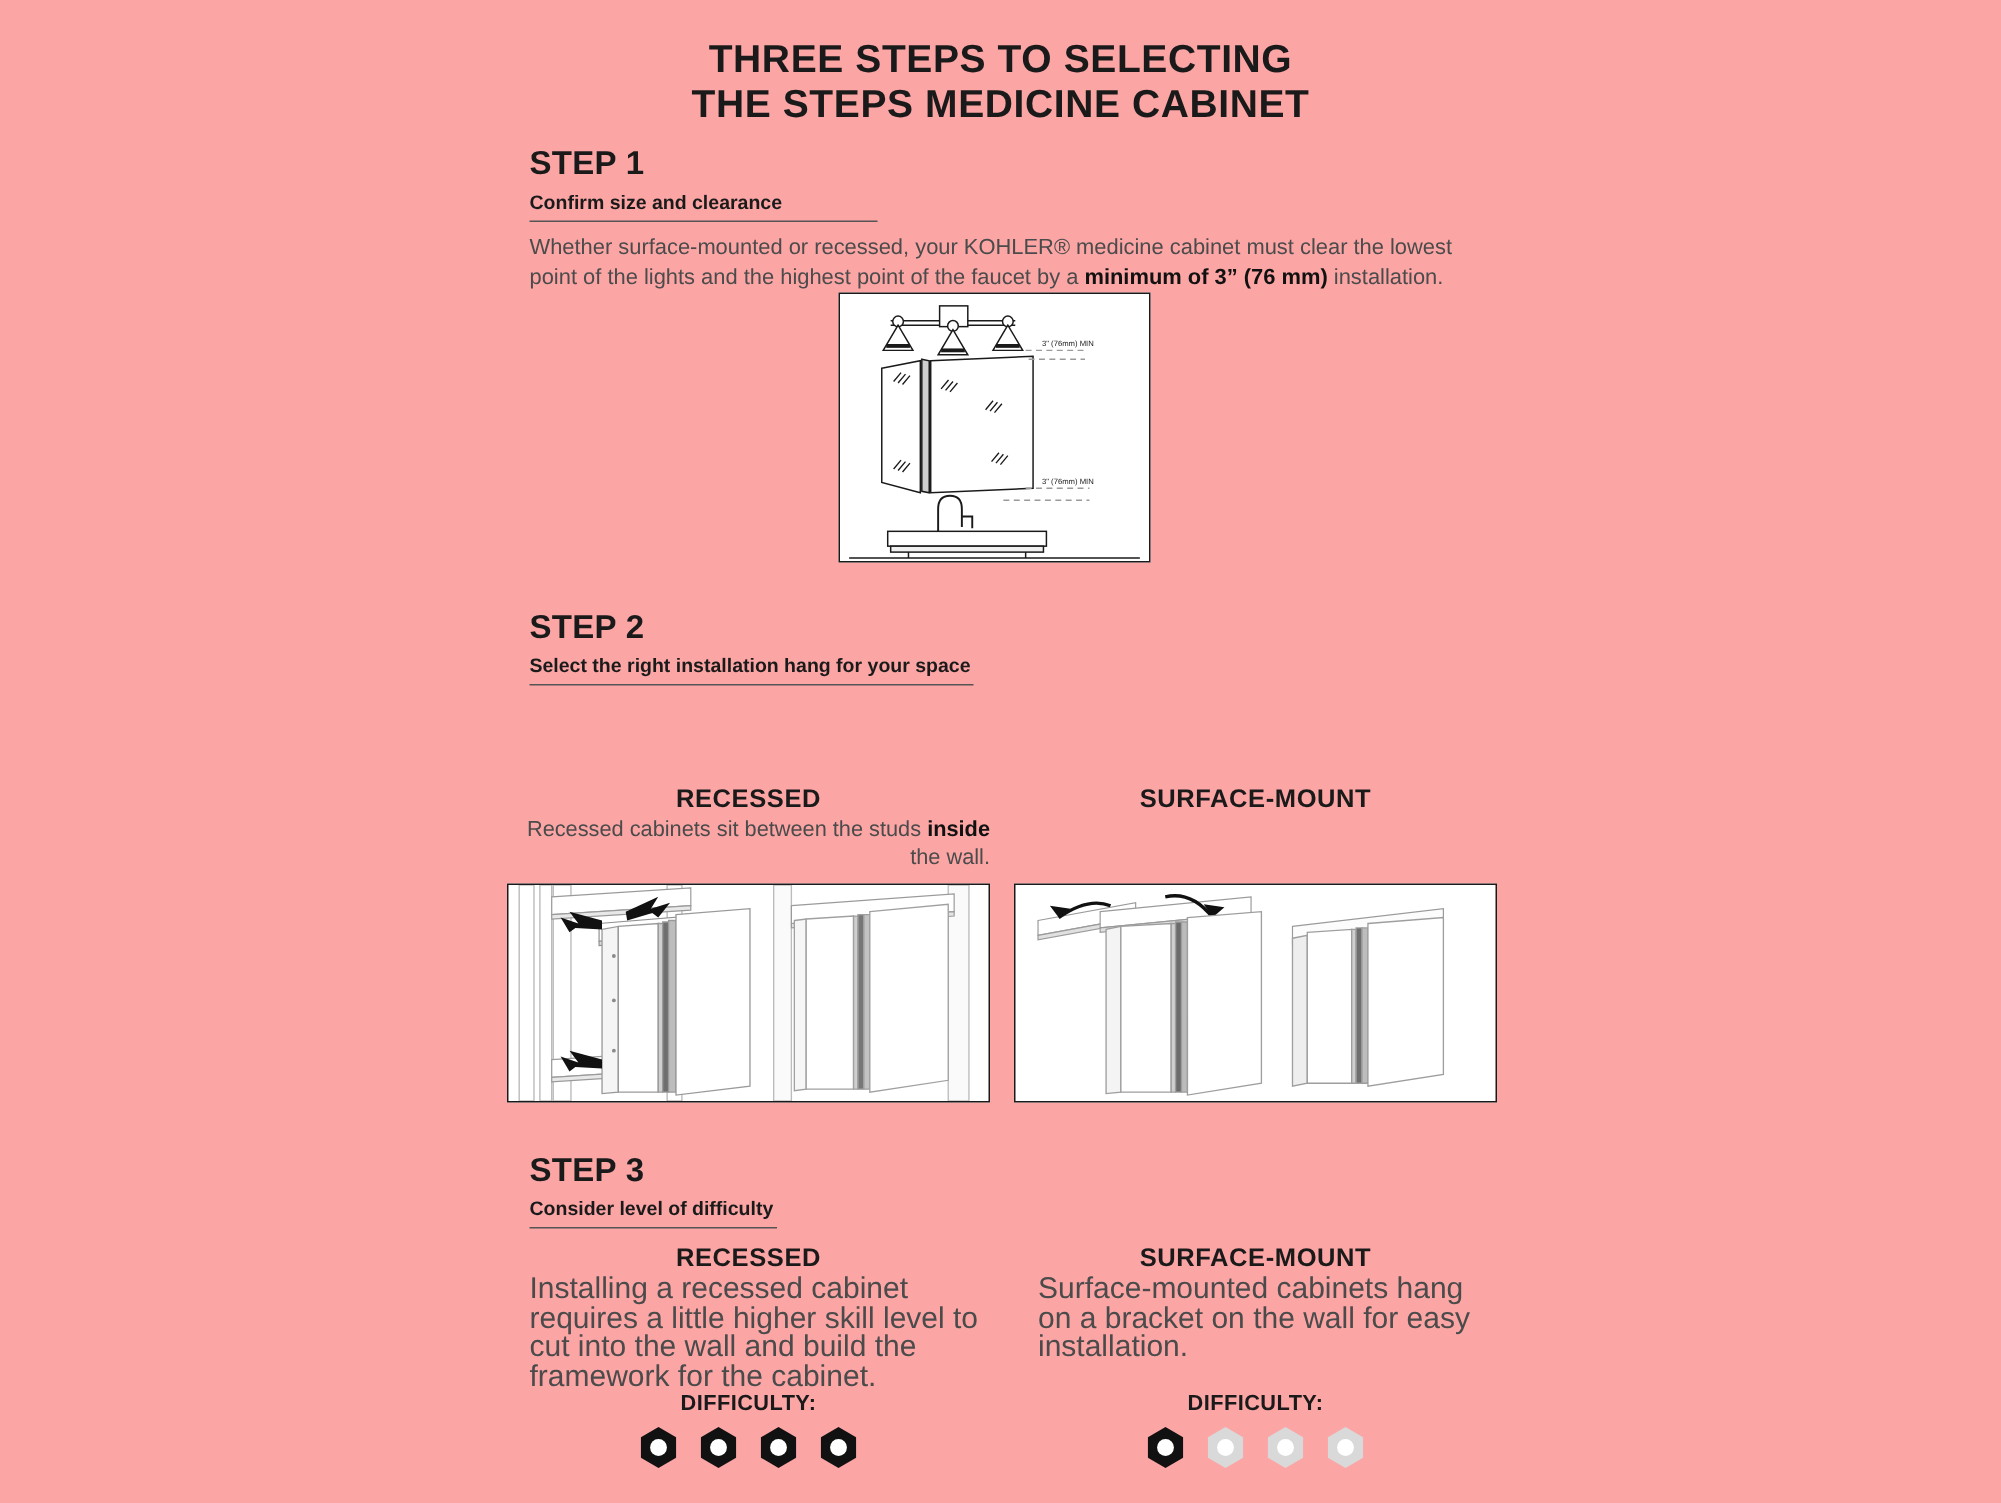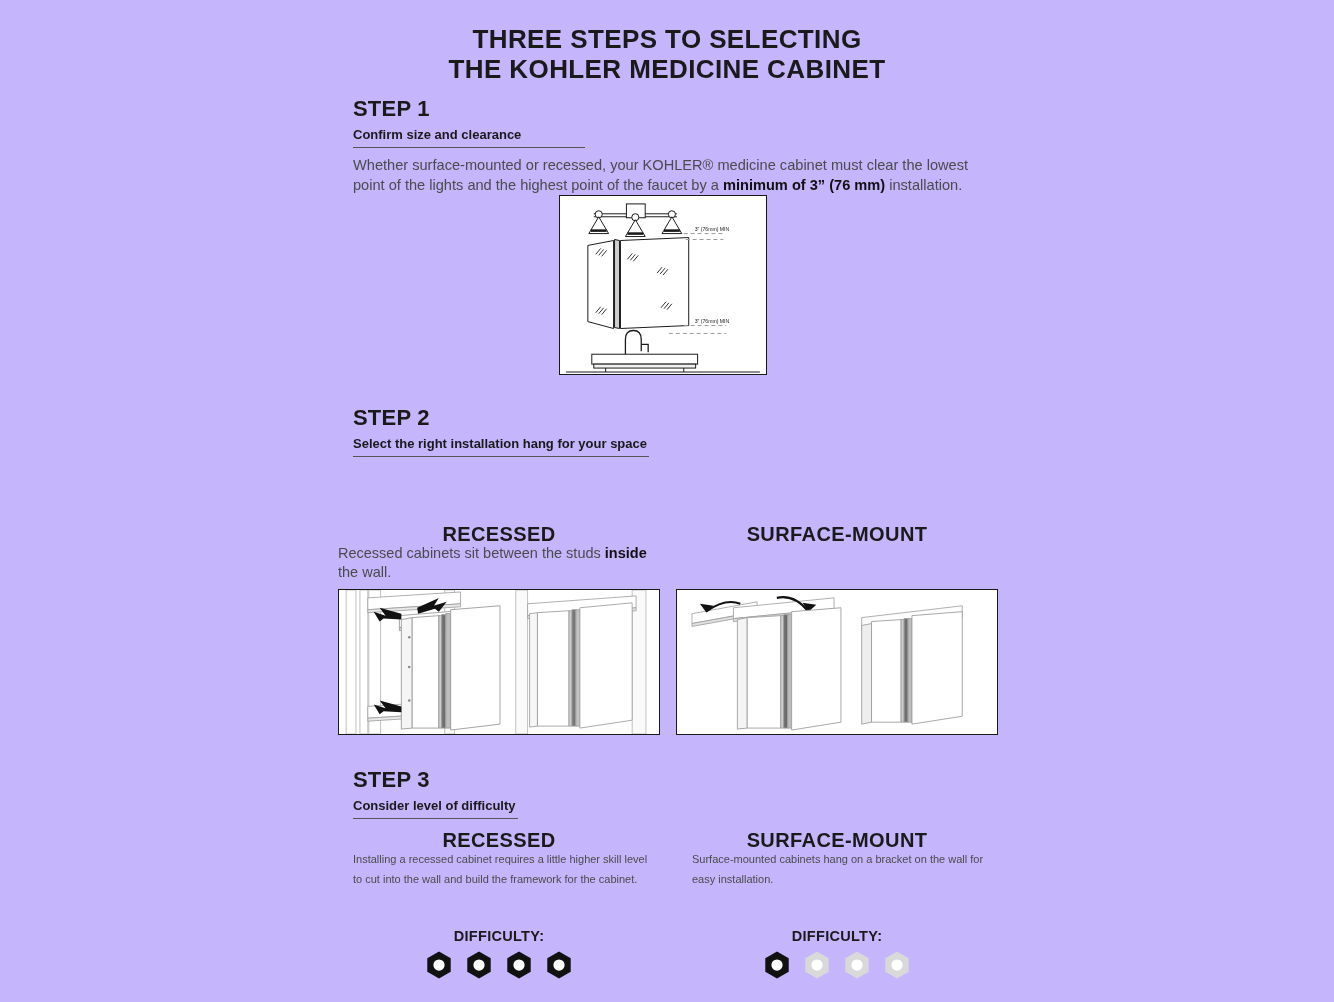--- a/index.html
+++ b/index.html
@@ -13,21 +13,21 @@
     font-family: "Liberation Sans", sans-serif;
     color: #231f20;
     position: relative;
     overflow: hidden;
   }
   .page {
     position: absolute;
     left: 0; top: 0;
     width: 1334px;
     height: 1002px;
-    background: #c4b5fd;
+    background: #fca5a5;
   }
   
   .title-block {
     position: absolute;
     left: 0;
     top: 24px;
     width: 1334px;
     text-align: center;
   }
   .title-line {
@@ -80,46 +80,46 @@
   }
   #step1-figure { left: 559px; top: 195px; width: 208px; height: 180px; }
   #step2-fig-recessed { left: 338px; top: 589px; width: 322px; height: 146px; }
   #step2-fig-surface { left: 676px; top: 589px; width: 322px; height: 146px; }
 
   .figbox svg { display: block; width: 100%; height: 100%; }
 
   
   .col-head {
     position: absolute;
-    font-size: 20px;
+    font-size: 17px;
     font-weight: bold;
     letter-spacing: 0.4px;
     color: #1a1a1a;
     text-align: center;
   }
   .col-cap {
     position: absolute;
     font-size: 14.5px;
     line-height: 19px;
     color: #4b4b4b;
-    text-align: left;
+    text-align: right;
   }
   .col-cap b { color: #111; font-weight: bold; }
 
   #s2-head-left  { left: 338px; top: 523px; width: 322px; }
   #s2-cap-left   { left: 338px; top: 544px; width: 322px; }
   #s2-head-right { left: 676px; top: 523px; width: 322px; }
   #s2-cap-right  { left: 676px; top: 544px; width: 322px; }
 
   #s3-head-left  { left: 338px; top: 829px; width: 322px; }
   #s3-head-right { left: 676px; top: 829px; width: 322px; }
 
   .col-body {
     position: absolute;
-    font-size: 11px;
+    font-size: 20px;
     line-height: 19.5px;
     color: #4b4b4b;
     text-align: left;
   }
   #s3-body-left  { left: 353px; top: 850px; width: 300px; }
   #s3-body-right { left: 692px; top: 850px; width: 300px; }
 
   
   .difficulty {
     position: absolute;
@@ -141,21 +141,21 @@
   }
   .hex { width: 30px; height: 30px; display: block; }
 </style>
 </head>
 <body>
 
 <div class="page">
 
   <div class="title-block">
     <div class="title-line">THREE STEPS TO SELECTING</div>
-    <div class="title-line">THE KOHLER MEDICINE CABINET</div>
+    <div class="title-line">THE STEPS MEDICINE CABINET</div>
   </div>
 
   <div class="step" style="top:96px;">
     <div class="step-title">STEP 1</div>
     <div class="step-sub u1">Confirm size and clearance</div>
     <div class="step-body"><span>Whether surface-mounted or recessed, your KOHLER® medicine cabinet must clear the lowest point of the lights and the highest point of the faucet by a </span><b>minimum of 3” (76 mm)</b><span> installation.</span></div>
   </div>
 
   <div class="figbox" id="step1-figure">
     <svg viewBox="0 0 208 180" xmlns="http://www.w3.org/2000/svg">

